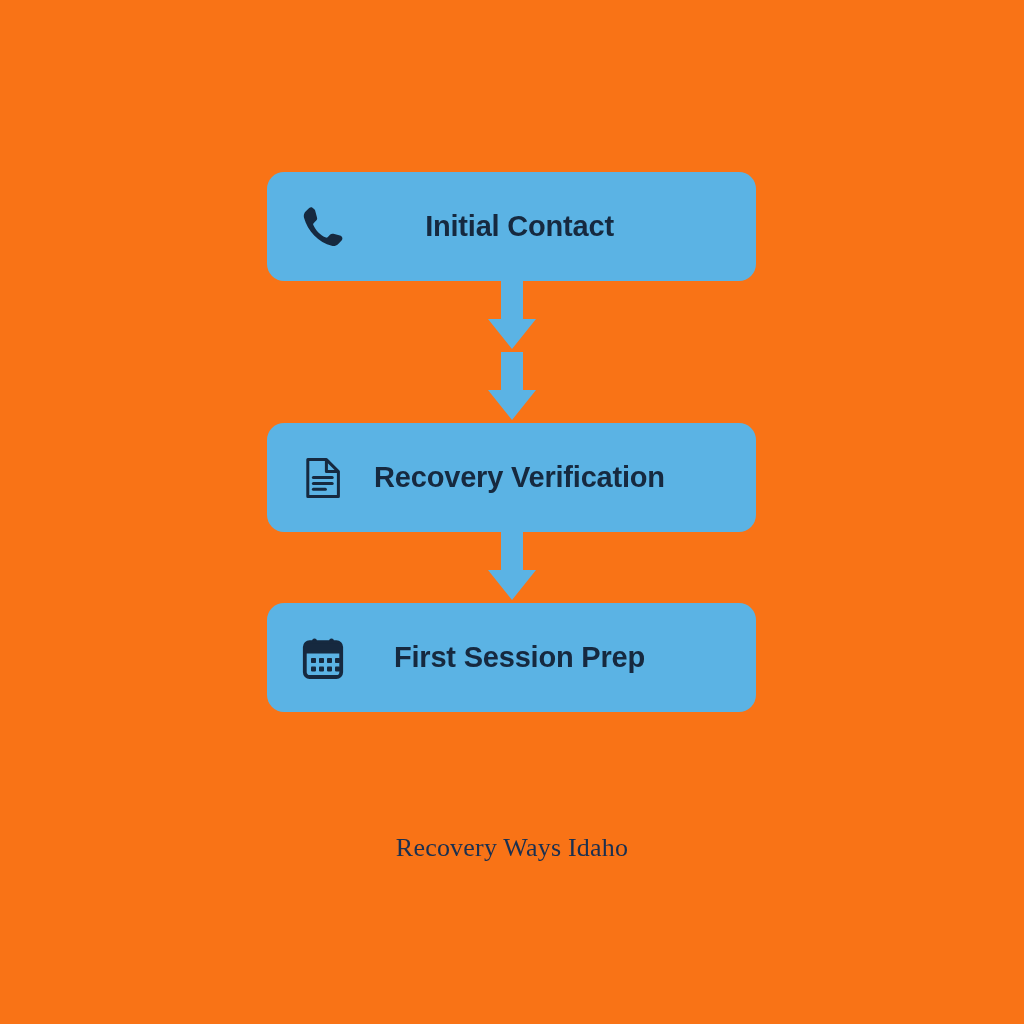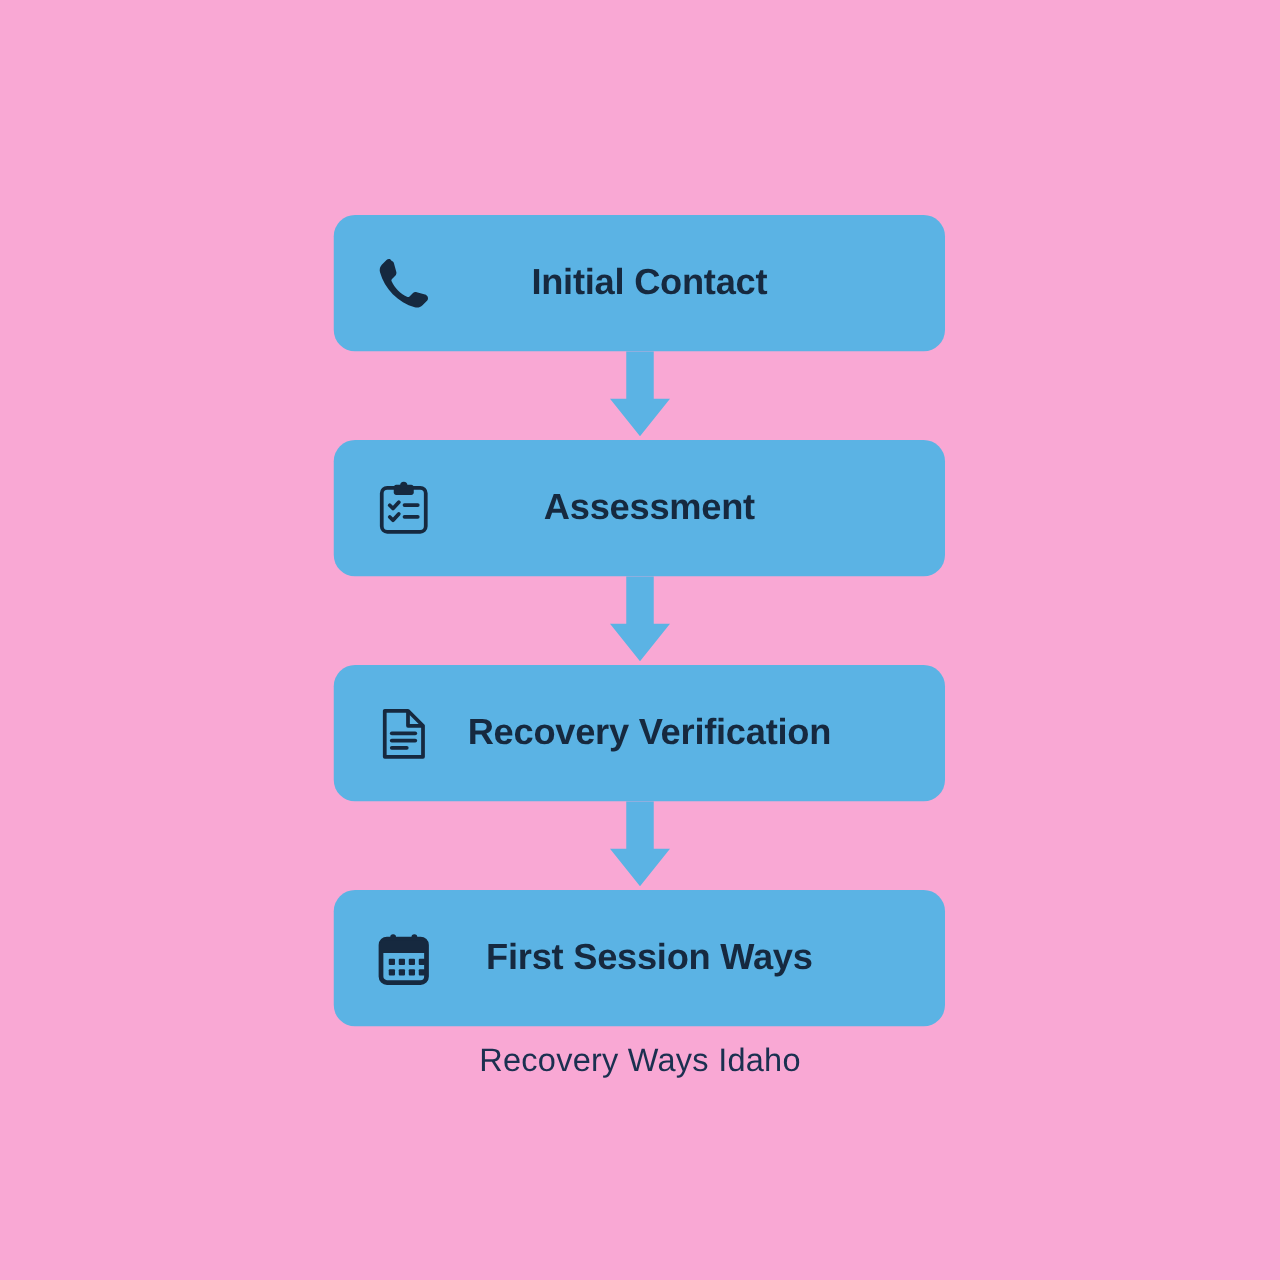--- a/index.html
+++ b/index.html
@@ -11,21 +11,21 @@
     height: 1024px;
     background: #fcfcfc;
     font-family: "Liberation Sans", sans-serif;
     overflow: hidden;
   }
 
   #flow-canvas {
     position: relative;
     width: 1024px;
     height: 1024px;
-    background: #f9a8d4;
+    background: #f97316;
   }
 
   .flow-stack {
     position: absolute;
     left: 267px;
     top: 172px;
     width: 489px;
     display: flex;
     flex-direction: column;
     align-items: stretch;
@@ -87,20 +87,21 @@
 
   .flow-caption {
     position: absolute;
     left: 0;
     top: 833px;
     width: 1024px;
     text-align: center;
     font-size: 26px;
     color: #1b3050;
     letter-spacing: 0.2px;
+    font-family: Liberation Serif, serif;
   }
 </style>
 </head>
 <body>
 
 <div id="flow-canvas">
 
   <div class="flow-stack">
 
     <div class="flow-step">
@@ -111,34 +112,20 @@
       </span>
       <span class="step-label">Initial Contact</span>
     </div>
 
     <div class="flow-arrow">
       <svg viewBox="0 0 48 71" xmlns="http://www.w3.org/2000/svg">
         <path d="M13 0 h22 v38 h13 L24 68 L0 38 h13 z" fill="#5bb3e4"></path>
       </svg>
     </div>
 
-    <div class="flow-step">
-      <span class="step-icon">
-        <svg viewBox="0 0 24 24" xmlns="http://www.w3.org/2000/svg">
-          <rect x="3.2" y="3.6" width="17.6" height="17.6" rx="2.2" fill="none" stroke="#16293f" stroke-width="1.5"></rect>
-          <path d="M9 2.4h6c.55 0 1 .45 1 1v2.1c0 .55-.45 1-1 1H9c-.55 0-1-.45-1-1V3.4c0-.55.45-1 1-1z" fill="#16293f"></path>
-          <circle cx="12" cy="2.6" r="1.45" fill="#16293f"></circle>
-          <path d="M6.4 10.6l1.3 1.3 2.3-2.5" fill="none" stroke="#16293f" stroke-width="1.5" stroke-linecap="round" stroke-linejoin="round"></path>
-          <path d="M6.4 15.3l1.3 1.3 2.3-2.5" fill="none" stroke="#16293f" stroke-width="1.5" stroke-linecap="round" stroke-linejoin="round"></path>
-          <line x1="12.3" y1="10.5" x2="17.6" y2="10.5" stroke="#16293f" stroke-width="1.5" stroke-linecap="round"></line>
-          <line x1="12.3" y1="15.2" x2="17.6" y2="15.2" stroke="#16293f" stroke-width="1.5" stroke-linecap="round"></line>
-        </svg>
-      </span>
-      <span class="step-label">Assessment</span>
-    </div>
 
     <div class="flow-arrow">
       <svg viewBox="0 0 48 71" xmlns="http://www.w3.org/2000/svg">
         <path d="M13 0 h22 v38 h13 L24 68 L0 38 h13 z" fill="#5bb3e4"></path>
       </svg>
     </div>
 
     <div class="flow-step">
       <span class="step-icon">
         <svg viewBox="0 0 24 24" xmlns="http://www.w3.org/2000/svg">
@@ -168,20 +155,20 @@
           <rect x="6.0" y="12.0" width="2.5" height="2.5" rx="0.4" fill="#16293f"></rect>
           <rect x="10.0" y="12.0" width="2.5" height="2.5" rx="0.4" fill="#16293f"></rect>
           <rect x="14.0" y="12.0" width="2.5" height="2.5" rx="0.4" fill="#16293f"></rect>
           <rect x="18.0" y="12.0" width="2.5" height="2.5" rx="0.4" fill="#16293f"></rect>
           <rect x="6.0" y="16.2" width="2.5" height="2.5" rx="0.4" fill="#16293f"></rect>
           <rect x="10.0" y="16.2" width="2.5" height="2.5" rx="0.4" fill="#16293f"></rect>
           <rect x="14.0" y="16.2" width="2.5" height="2.5" rx="0.4" fill="#16293f"></rect>
           <rect x="18.0" y="16.2" width="2.5" height="2.5" rx="0.4" fill="#16293f"></rect>
         </svg>
       </span>
-      <span class="step-label">First Session Ways</span>
+      <span class="step-label">First Session Prep</span>
     </div>
 
   </div>
 
   <div class="flow-caption">Recovery Ways Idaho</div>
 
 </div>
 
 </body></html>

